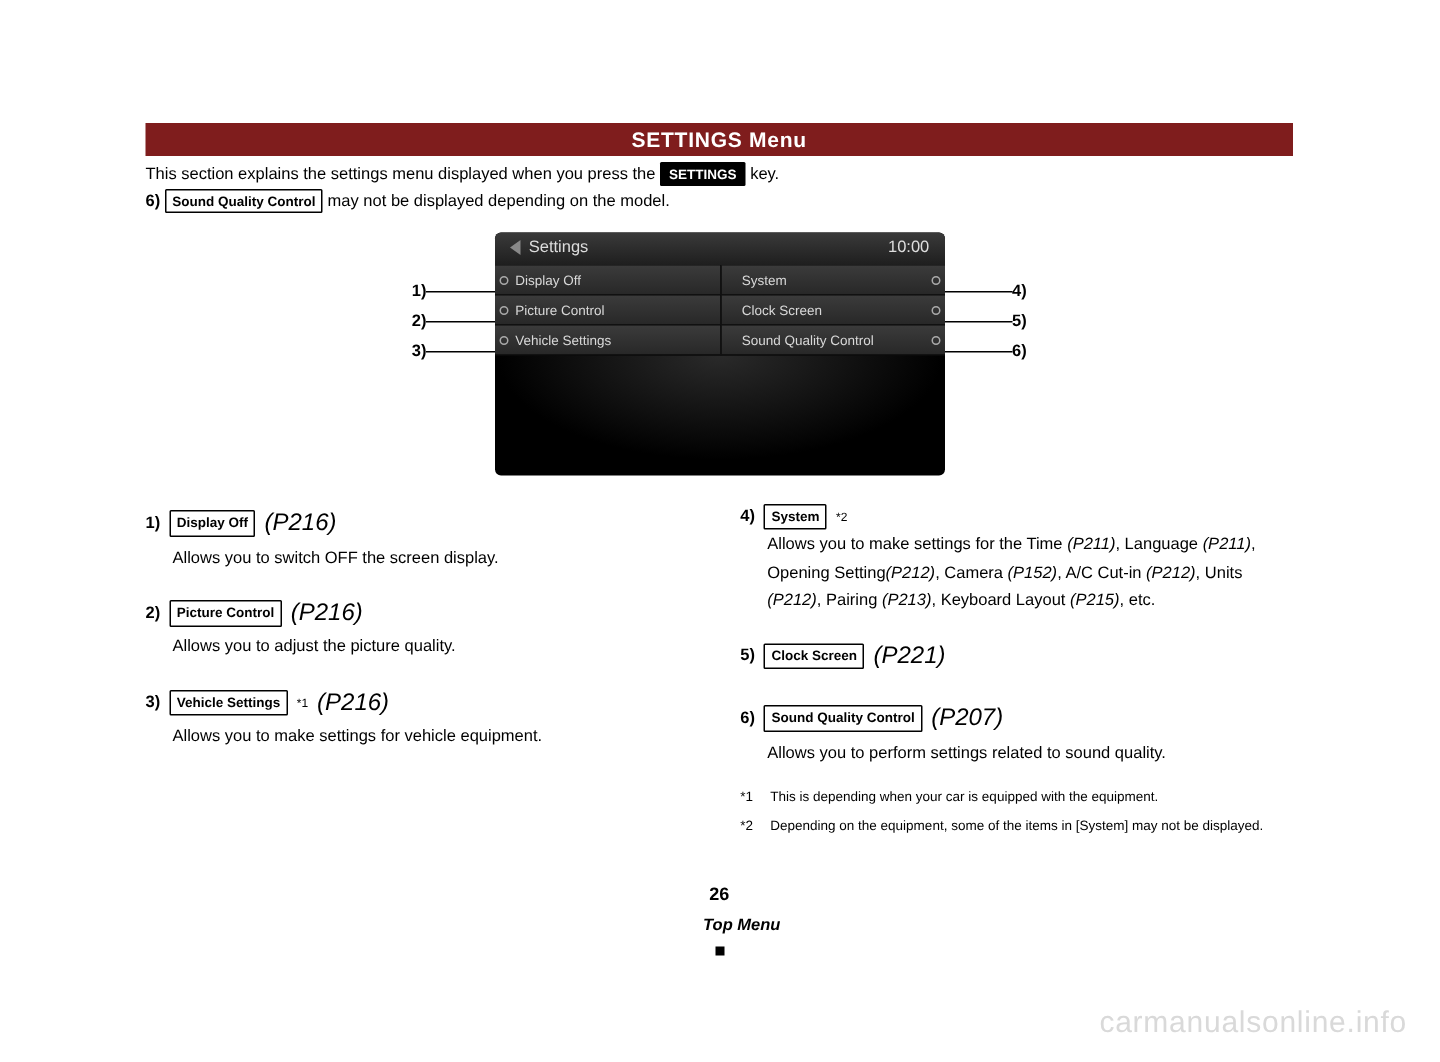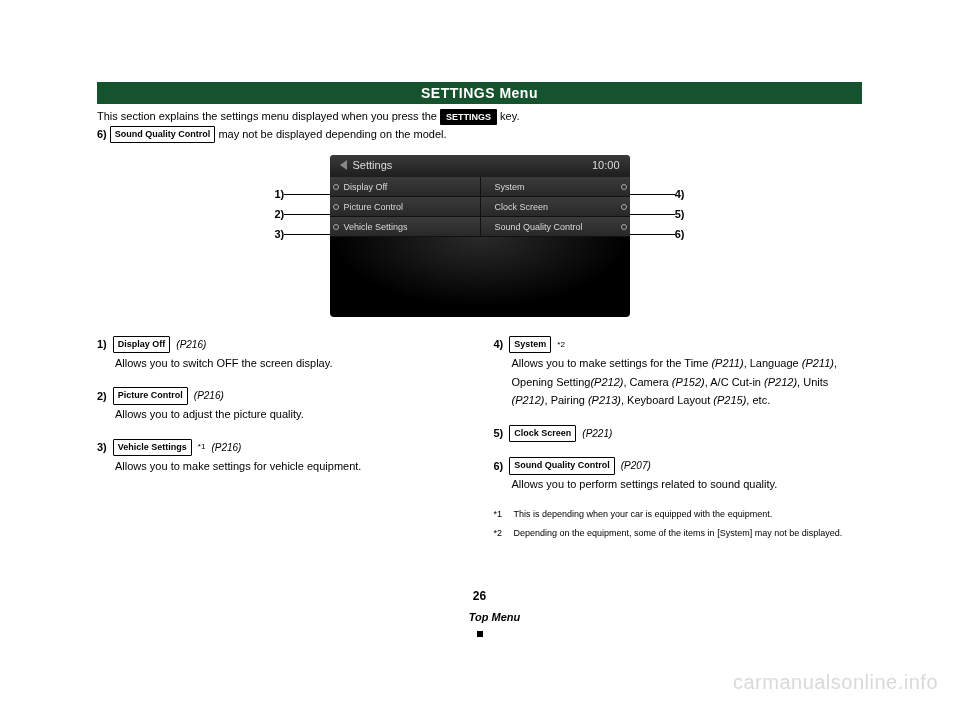--- a/index.html
+++ b/index.html
@@ -12,21 +12,21 @@
     color: #000;
     position: relative;
   }
   .page {
     position: absolute;
     left: 97px;
     top: 82px;
     width: 765px;
   }
   .banner {
-    background: #14532d;
+    background: #7f1d1d;
     color: #fff;
     font-weight: bold;
     font-size: 14px;
     text-align: center;
     padding: 3px 0;
     letter-spacing: 0.5px;
   }
   .intro {
     margin-top: 4px;
     line-height: 1.6;
@@ -143,21 +143,21 @@
   .item {
     margin-bottom: 14px;
     line-height: 1.7;
   }
   .item-head {
     display: flex;
     align-items: center;
     gap: 6px;
     flex-wrap: wrap;
   }
-  .page-ref { font-style: italic; font-size: 10px;}
+  .page-ref { font-style: italic; font-size: 16px;}
   .sup { font-size: 8px; vertical-align: top; }
   .item-body {
     margin-left: 18px;
     line-height: 1.7;
   }
   .footnotes {
     font-size: 9px;
     line-height: 1.4;
     margin-top: 6px;
   }

